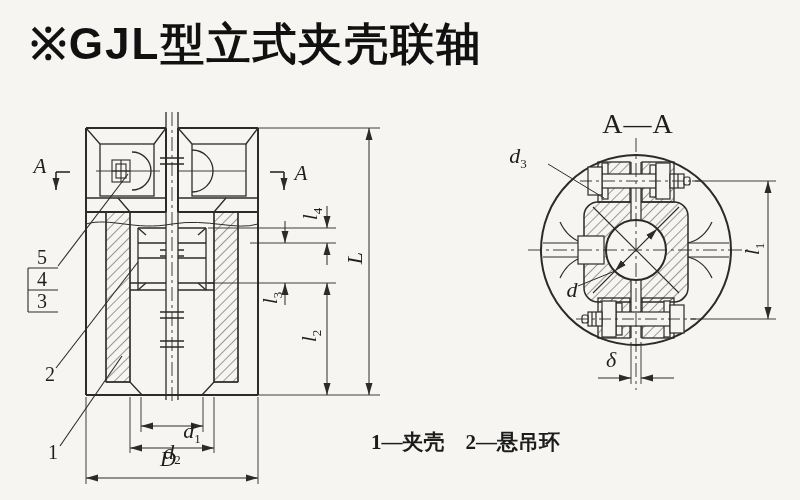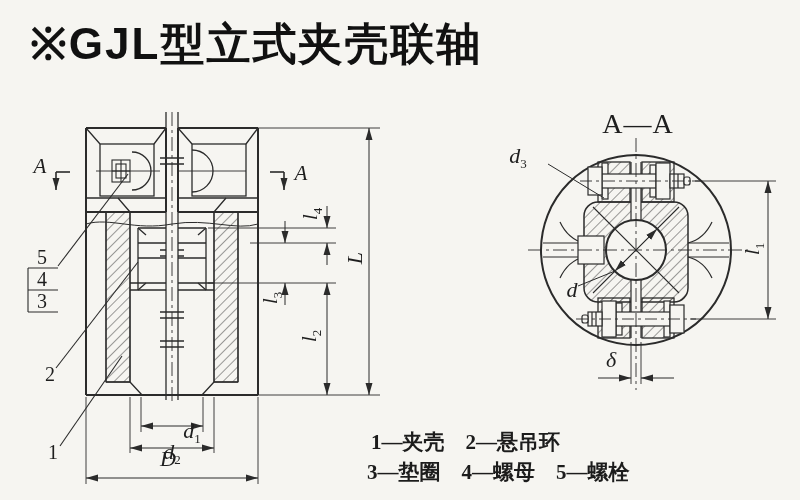--- a/index.html
+++ b/index.html
@@ -232,14 +232,13 @@
   <span class="lbl dim rot" style="left:752px;top:249px;"><i>l</i><sub>1</sub></span>
 
   <span class="lbl dim" style="left:172px;top:408px;margin-top:44px;"><i>d</i><sub>2</sub></span>
   <span class="lbl dim" style="left:164px;top:431px;margin-left:28px;"><i>d</i><sub>1</sub></span>
   <span class="lbl dim" style="left:168px;top:459px;"><i>D</i><sub></sub></span>
   <span class="lbl dim" style="left:518px;top:156px;"><i>d</i><sub>3</sub></span>
   <span class="lbl dim" style="left:572px;top:290px;"><i>d</i><sub></sub></span>
   <span class="lbl dim" style="left:611px;top:360px;"><i>δ</i><sub></sub></span>
 
   <span class="lbl legend" style="left:371px;top:428px;">1—夹壳　2—悬吊环</span>
-  <span class="lbl legend" style="left:367px;top:458px;">3—垫圈　4—螺母　5—螺栓</span>
 </div>
 
 </body></html>

